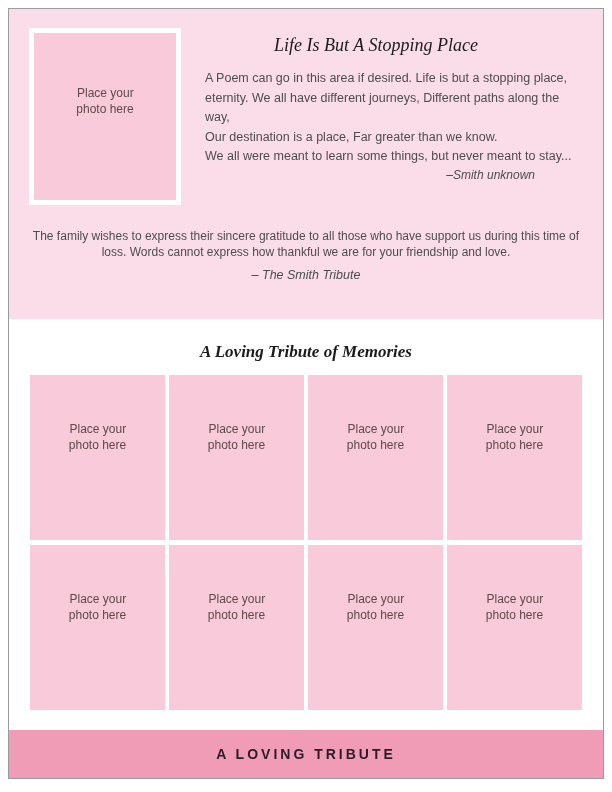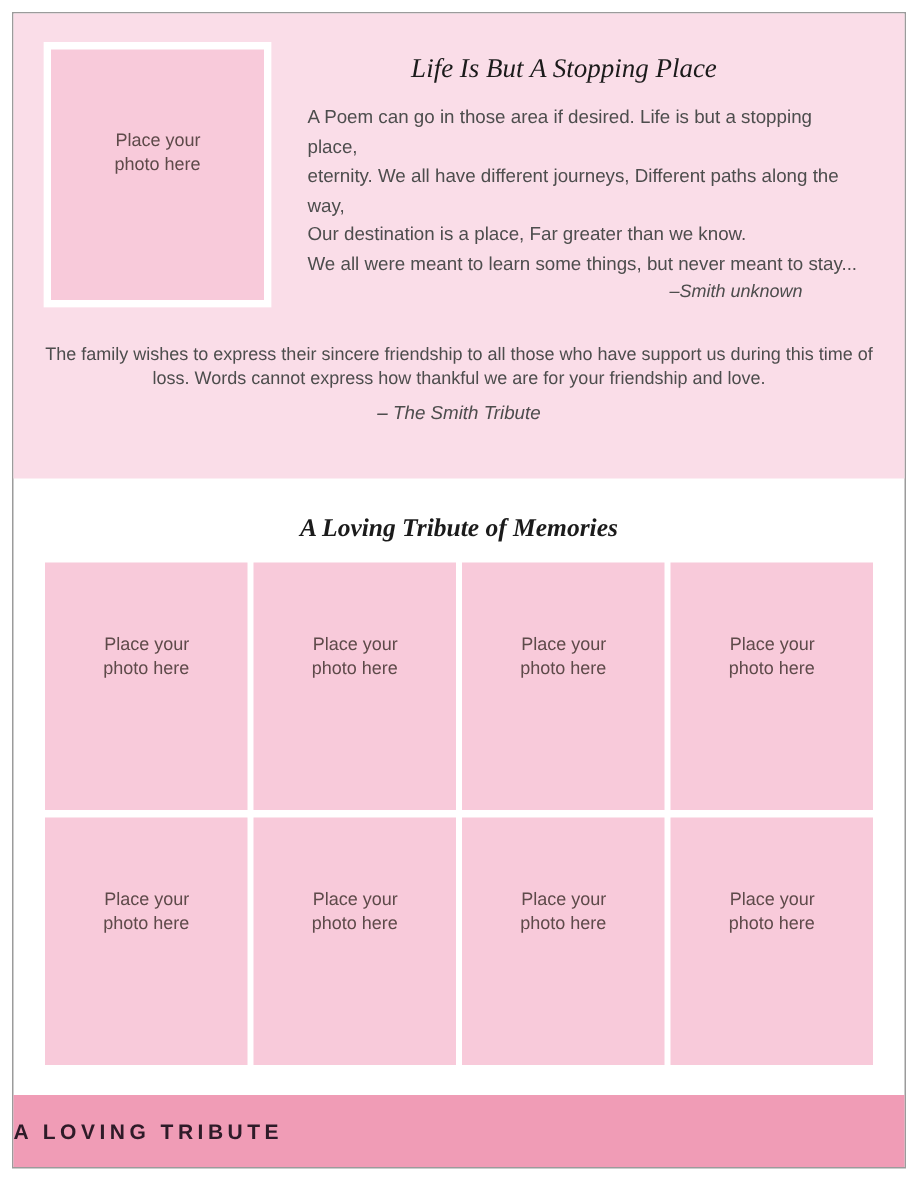--- a/index.html
+++ b/index.html
@@ -96,21 +96,21 @@
     height: 165px;
     background: var(--placeholder-fill);
     display: flex; align-items: center; justify-content: center;
   }
   .photo-cell .photo-label { transform: translateY(-21px); }
   
   .footer-bar {
     position: absolute; left: 0; top: 721px;
     width: 100%; height: 48px;
     background: var(--footer-bg);
-    display: flex; align-items: center; justify-content: flex-start;
+    display: flex; align-items: center; justify-content: center;
   }
   .footer-label {
     font-size: 14px; font-weight: bold;
     letter-spacing: 3px;
     color: var(--footer-text);
   }
 </style>
 </head>
 <body>
 
@@ -119,30 +119,30 @@
   <section class="top-section">
 
     <div class="photo-box">
       <span class="photo-label">Place your
 photo here</span>
     </div>
 
     <div class="poem-col">
       <h1 class="poem-title">Life Is But A Stopping Place</h1>
       <div class="poem">
-        <div class="poem-line">A Poem can go in those area if desired. Life is but a stopping place,</div>
+        <div class="poem-line">A Poem can go in this area if desired. Life is but a stopping place,</div>
         <div class="poem-line">eternity. We all have different journeys, Different paths along the way,</div>
         <div class="poem-line">Our destination is a place, Far greater than we know.</div>
         <div class="poem-line">We all were meant to learn some things, but never meant to stay...</div>
       </div>
       <div class="poem-attribution">–Smith unknown</div>
     </div>
 
     <div class="gratitude">
-      <div>The family wishes to express their sincere friendship to all those who have support us during this time of</div>
+      <div>The family wishes to express their sincere gratitude to all those who have support us during this time of</div>
       <div>loss. Words cannot express how thankful we are for your friendship and love.</div>
     </div>
     <div class="gratitude-signature">– The Smith Tribute</div>
   </section>
 
   <h2 class="tribute-title">A Loving Tribute of Memories</h2>
 
   <div class="photo-grid">
     <div class="photo-cell">
       <span class="photo-label">Place your

